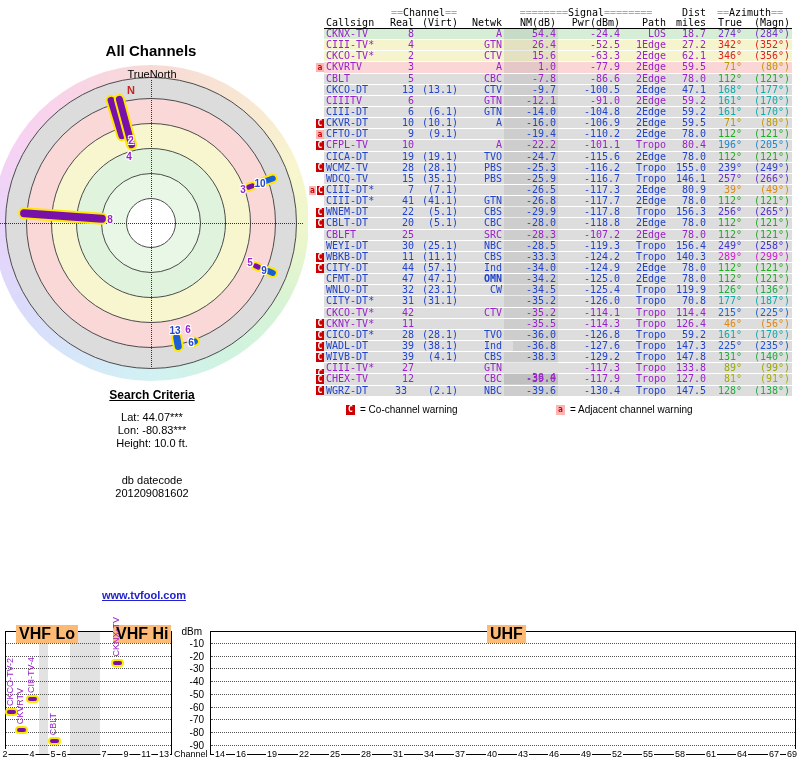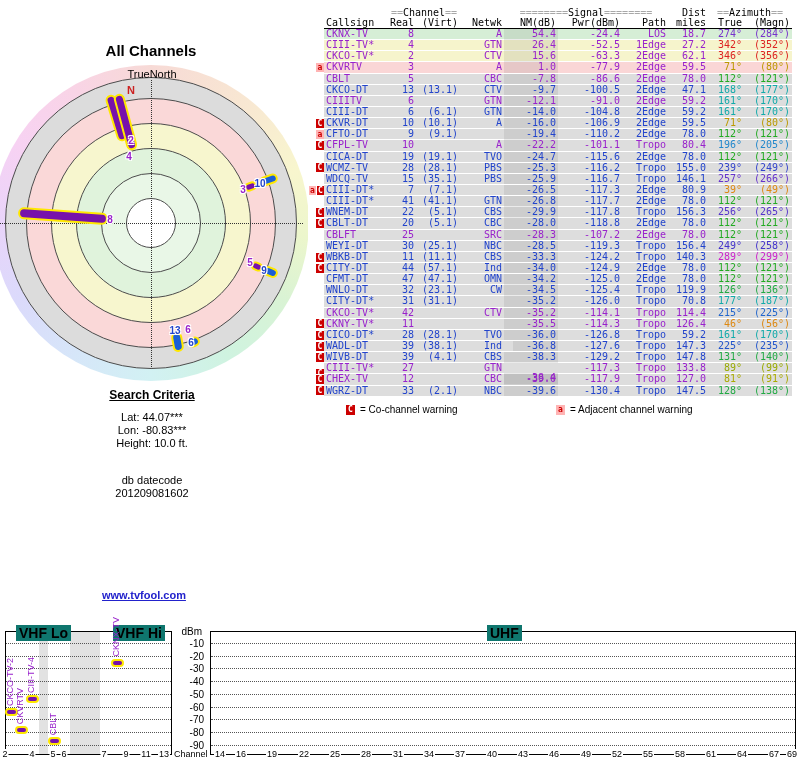--- a/index.html
+++ b/index.html
@@ -45,21 +45,21 @@
   .adj{background:#FFB4B4;color:#CC0000;}
   .nmcol{background:rgba(110,110,110,0.14);}
   
   .legend-item{position:absolute;top:404px;display:flex;align-items:center;font-size:10px;}
   .legend-item .wbox{width:9px;height:10px;line-height:10px;margin-right:5px;}
   
   #tvfool-link{position:absolute;left:102px;top:589px;font-size:11px;font-weight:bold;
                color:#2222CC;text-decoration:underline;cursor:pointer;}
   
   .panel{position:absolute;top:631px;height:123px;border:1px solid #000;border-bottom:none;box-sizing:border-box;}
-  .ptitle{position:absolute;top:625px;font-size:14px;font-weight:bold;background:#0f766e;padding:0 3px;}
+  .ptitle{position:absolute;top:625px;font-size:16px;font-weight:bold;background:#fdba74;padding:0 3px;}
   .gridline{position:absolute;border-top:1px dotted #555;height:0;}
   .grayband{position:absolute;top:632px;height:122px;background:#E2E2E2;}
   .dbmtick{position:absolute;width:28px;text-align:right;font-size:10px;transform:translateY(-50%);}
   .axisline{position:absolute;top:754px;border-top:1px solid #000;height:0;}
   .chlabel{position:absolute;top:749px;transform:translateX(-50%);font-size:9px;background:#fff;padding:0 1px;}
   #dbm-label{position:absolute;left:178px;top:626px;width:24px;text-align:right;font-size:10px;}
   #channel-label{position:absolute;left:174px;top:749px;font-size:9px;}
   .smarker{position:absolute;border:2px solid #FFE800;border-radius:4px;box-sizing:border-box;
            width:13px;height:8px;}
   .slabel{position:absolute;writing-mode:vertical-rl;transform:rotate(180deg);font-size:9px;
@@ -446,21 +446,21 @@
         <div class="cell ar" style="color: rgb(34, 68, 204);">2Edge</div>
         <div class="cell ar" style="color: rgb(34, 68, 204);">78.0</div>
         <div class="cell ar" style="color: rgb(34, 170, 34);">112°</div>
         <div class="cell ar" style="color: rgb(34, 170, 34);">(121°)</div>
       </div>
       <div class="tgrid trow" style="background: rgb(221, 221, 221);">
         <div class="cell warn"></div>
         <div class="cell al" style="color: rgb(34, 68, 204);">CFMT-DT</div>
         <div class="cell ar" style="color: rgb(34, 68, 204);">47</div>
         <div class="cell ar" style="color: rgb(34, 68, 204);">(47.1)</div>
-        <div class="cell ar" style="color: rgb(34, 68, 204);">OMN</div>
+        <div class="cell ar" style="color: rgb(34, 68, 204); font-weight: bold;">OMN</div>
         <div class="cell ar nmcol" style="color: rgb(34, 68, 204);">-34.2</div>
         <div class="cell ar" style="color: rgb(34, 68, 204);">-125.0</div>
         <div class="cell ar" style="color: rgb(34, 68, 204);">2Edge</div>
         <div class="cell ar" style="color: rgb(34, 68, 204);">78.0</div>
         <div class="cell ar" style="color: rgb(34, 170, 34);">112°</div>
         <div class="cell ar" style="color: rgb(34, 170, 34);">(121°)</div>
       </div>
       <div class="tgrid trow" style="background: rgb(221, 221, 221);">
         <div class="cell warn"></div>
         <div class="cell al" style="color: rgb(34, 68, 204);">WNLO-DT</div>
@@ -588,21 +588,21 @@
         <div class="cell ar" style="color: rgb(153, 34, 204);">Tropo</div>
         <div class="cell ar" style="color: rgb(153, 34, 204);">127.0</div>
         <div class="cell ar" style="color: rgb(170, 170, 0);">81°</div>
         <div class="cell ar" style="color: rgb(170, 170, 0);">(91°)</div>
       </div>
       <div class="tgrid trow" style="background: rgb(221, 221, 221);">
         <div class="cell warn">
           <div class="wbox co">C</div>
         </div>
         <div class="cell al" style="color: rgb(34, 68, 204);">WGRZ-DT</div>
-        <div class="cell ar" style="color: rgb(34, 68, 204);">33</div>
+        <div class="cell ar" style="color: rgb(34, 68, 204); text-align: center;">33</div>
         <div class="cell ar" style="color: rgb(34, 68, 204);">(2.1)</div>
         <div class="cell ar" style="color: rgb(34, 68, 204);">NBC</div>
         <div class="cell ar nmcol" style="color: rgb(34, 68, 204);">-39.6</div>
         <div class="cell ar" style="color: rgb(34, 68, 204);">-130.4</div>
         <div class="cell ar" style="color: rgb(34, 68, 204);">Tropo</div>
         <div class="cell ar" style="color: rgb(34, 68, 204);">147.5</div>
         <div class="cell ar" style="color: rgb(34, 170, 68);">128°</div>
         <div class="cell ar" style="color: rgb(34, 170, 68);">(138°)</div>
       </div>
     </div>

